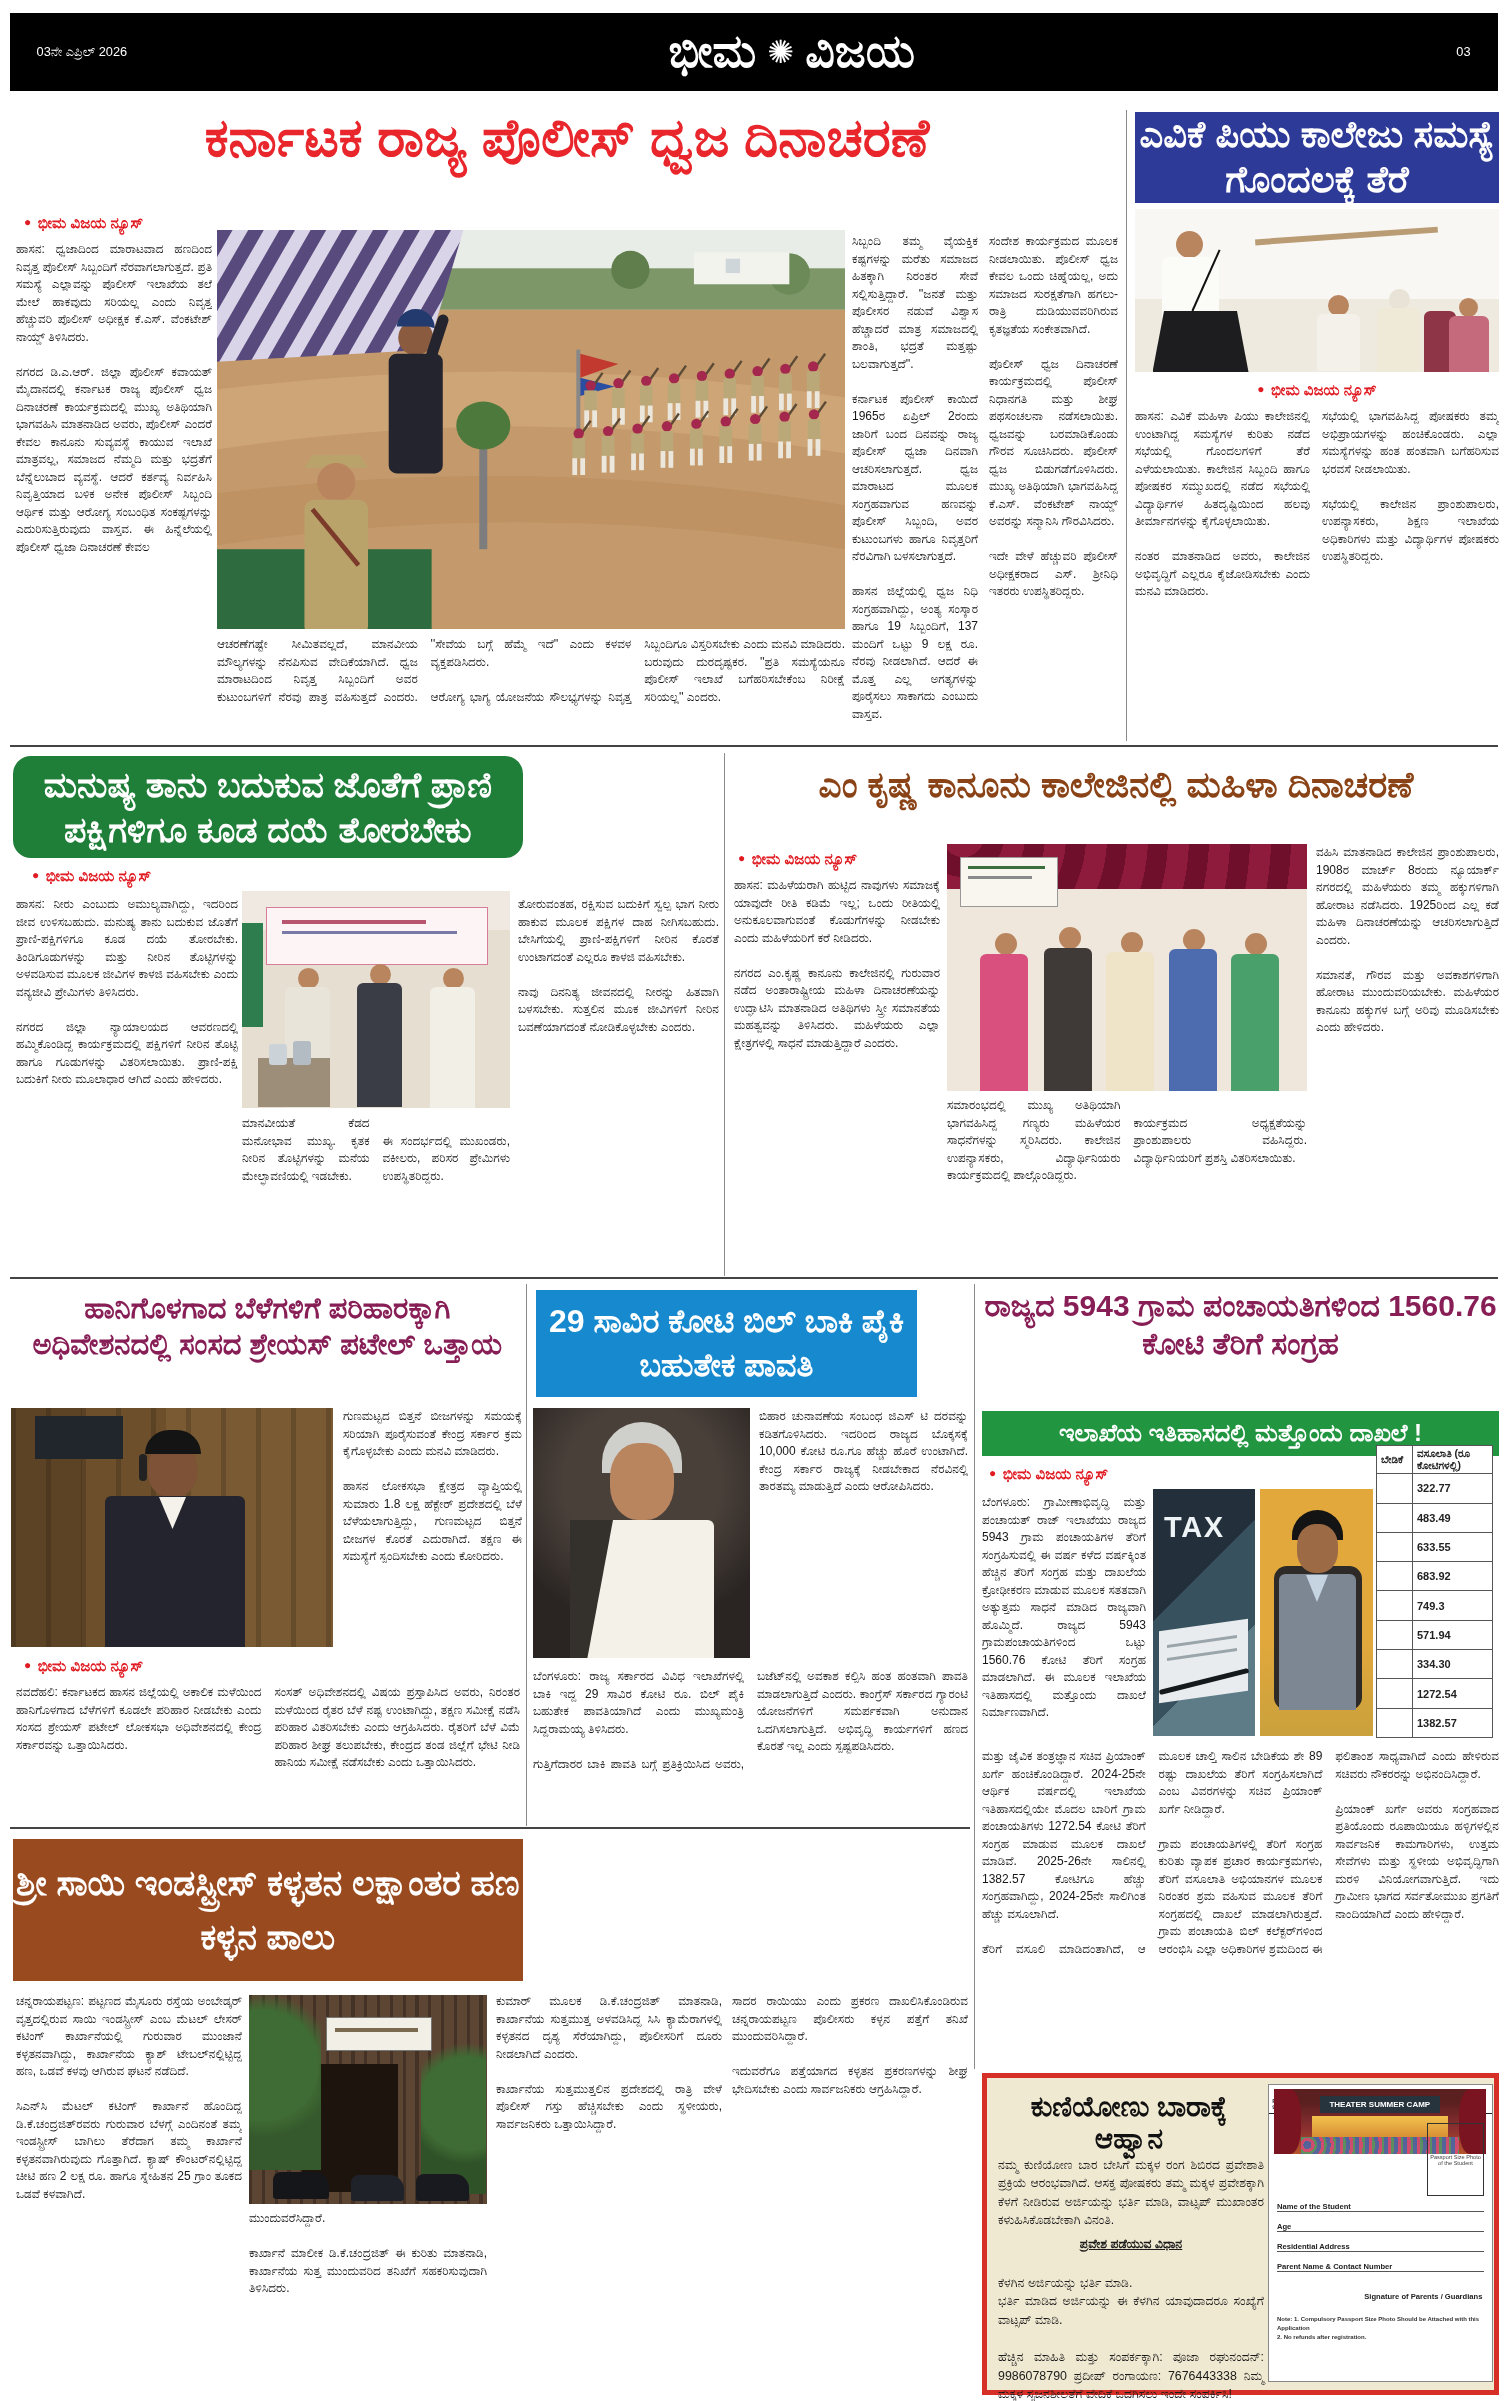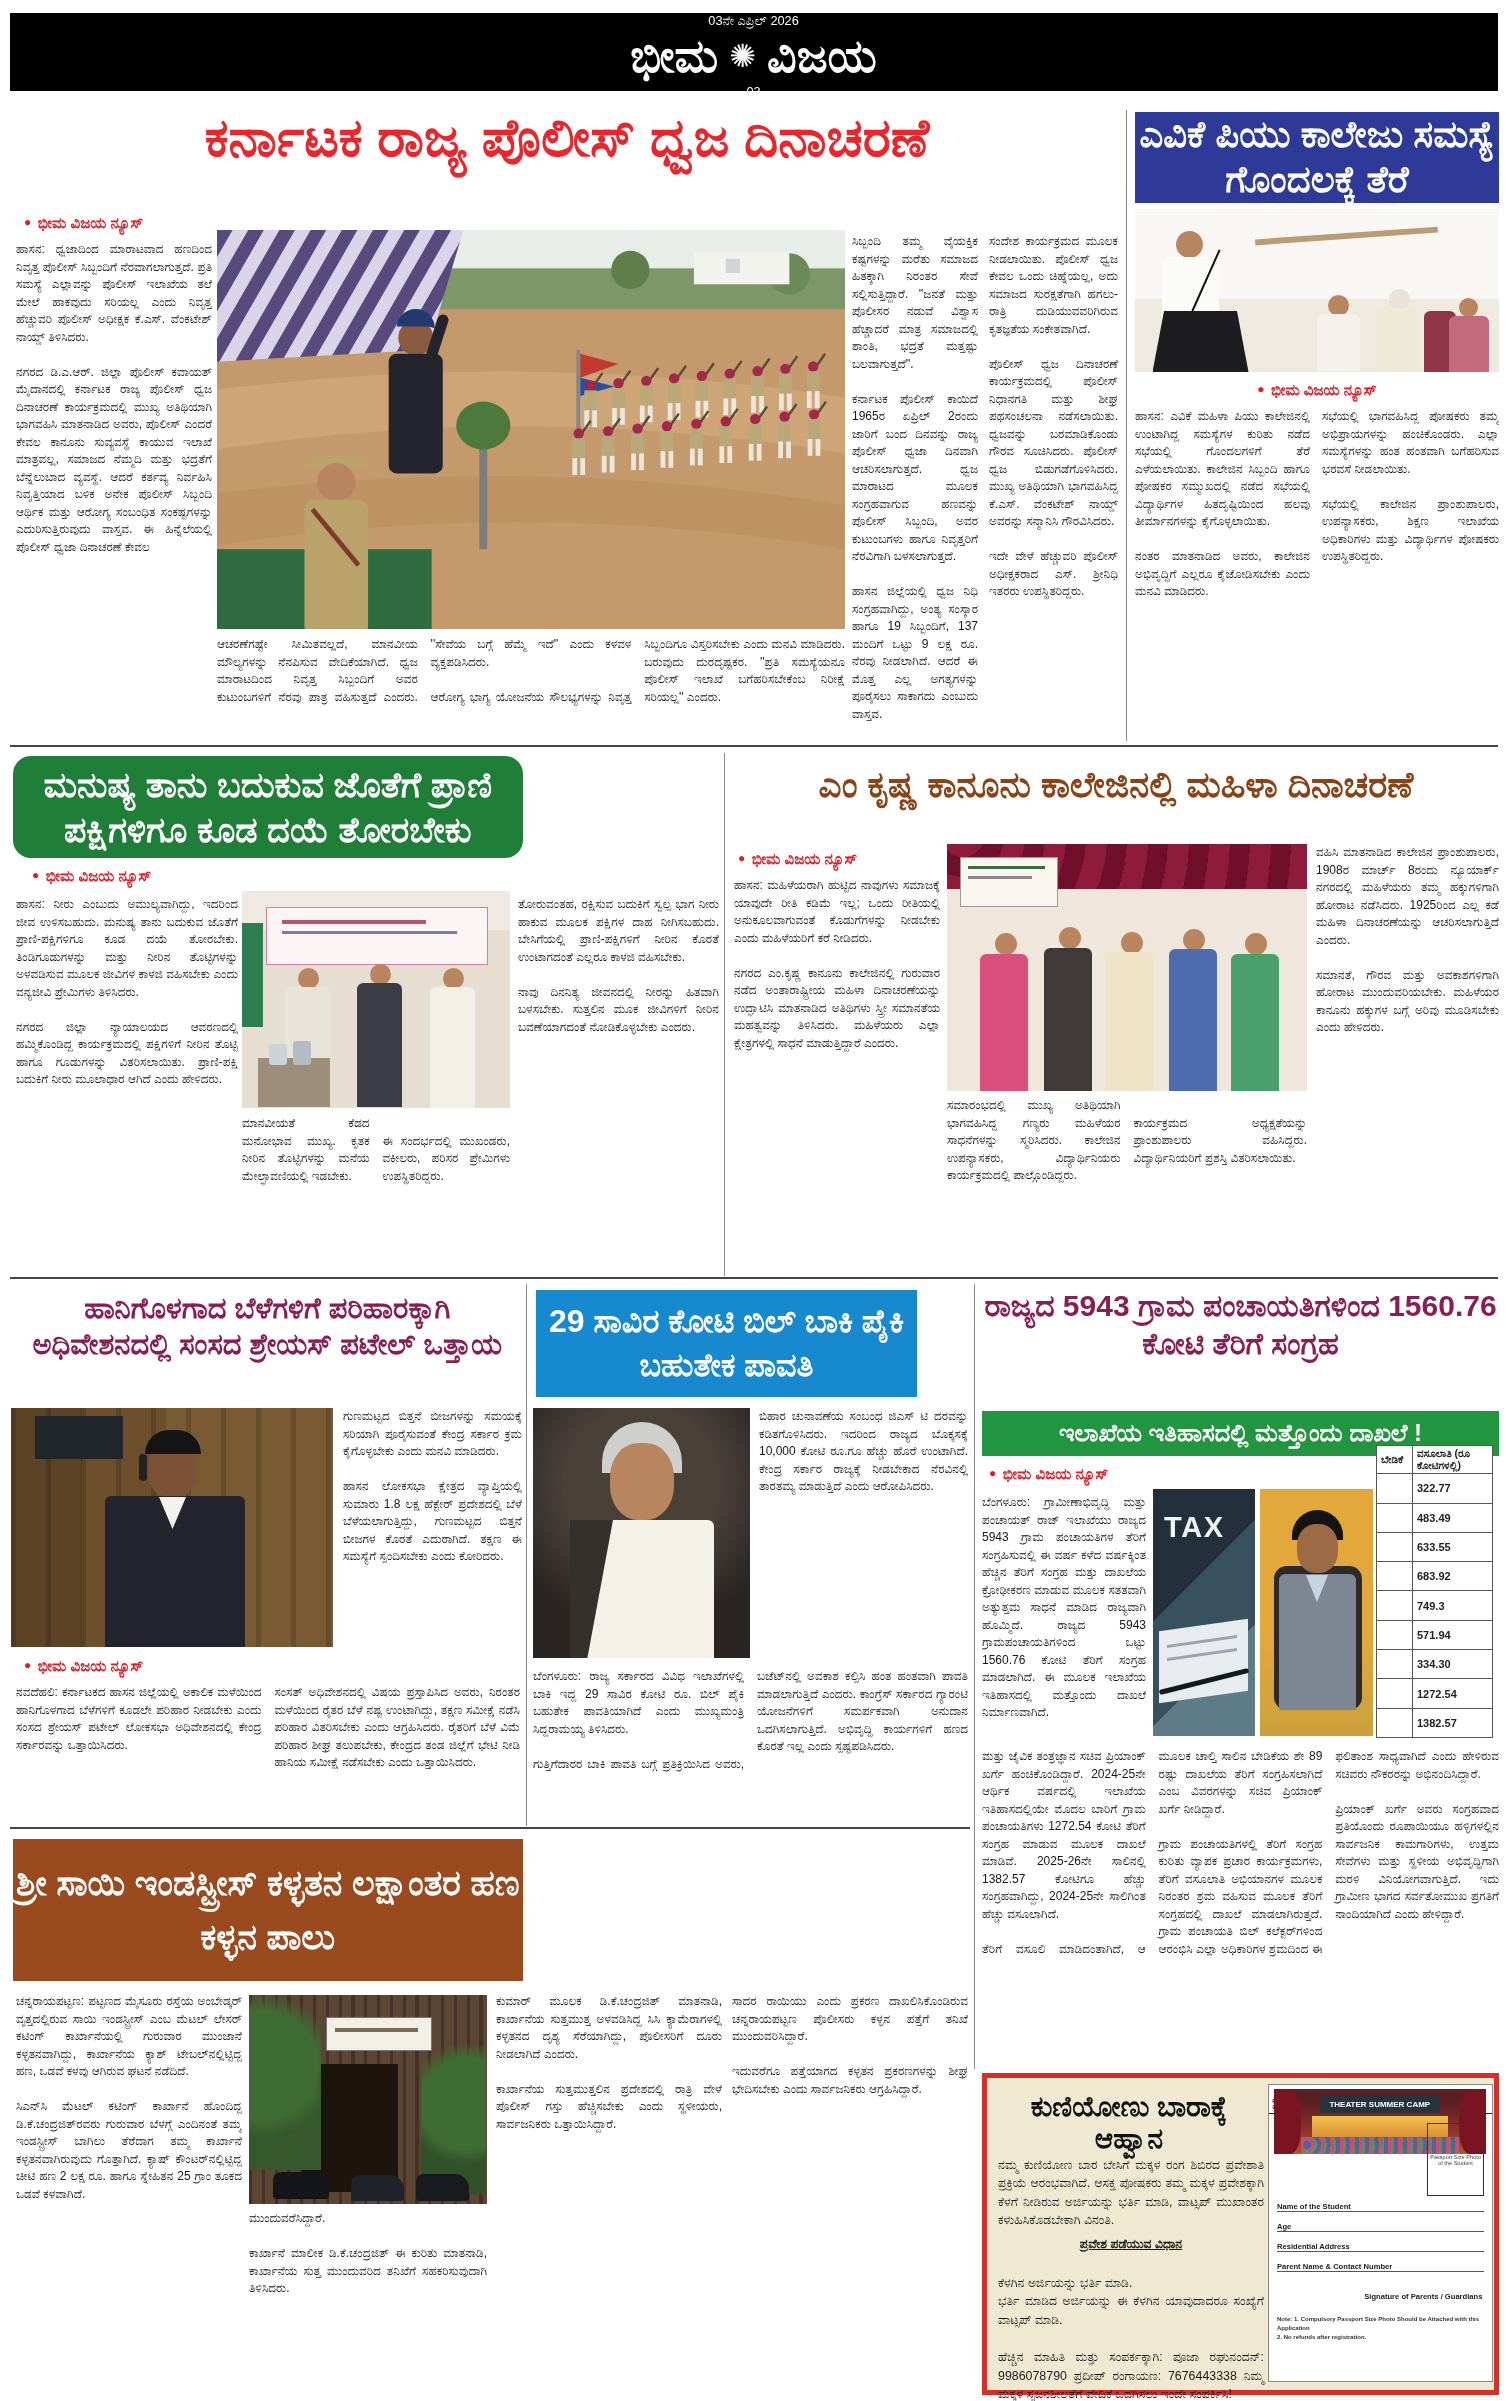--- a/index.html
+++ b/index.html
@@ -1,18 +1,18 @@
 <!DOCTYPE html>
 <html style="font-size:12.8px"><head>
 <meta charset="utf-8">
 <style>
   html,body{margin:0;padding:0;background:#cfcfcf;}
   #page{position:relative;width:1507px;height:2401px;background:#ffffff;
         font-family:"Liberation Sans","DejaVu Sans",sans-serif;overflow:hidden;}
-  .abs{position:absolute;flex-direction:column;}
+  .abs{position:absolute;}
   .body{font-size:12px;line-height:1.46;text-align:justify;white-space:pre-line;
         color:#161616;overflow:hidden;}
   .cols2{column-count:2;column-gap:12.8px;}
   .cols3{column-count:3;column-gap:12.8px;}
   .byline{color:#e01b22;font-weight:bold;font-size:15px;white-space:nowrap;}
   .byline .dot{font-size:12px;vertical-align:1.6px;margin-right:6.4px;}
   .hbox{display:flex;align-items:center;justify-content:center;text-align:center;
         font-weight:bold;color:#fff;}
   .vrule{width:0.8px;background:#8a8a8a;}
   .hrule{height:1.6px;background:#444;}

